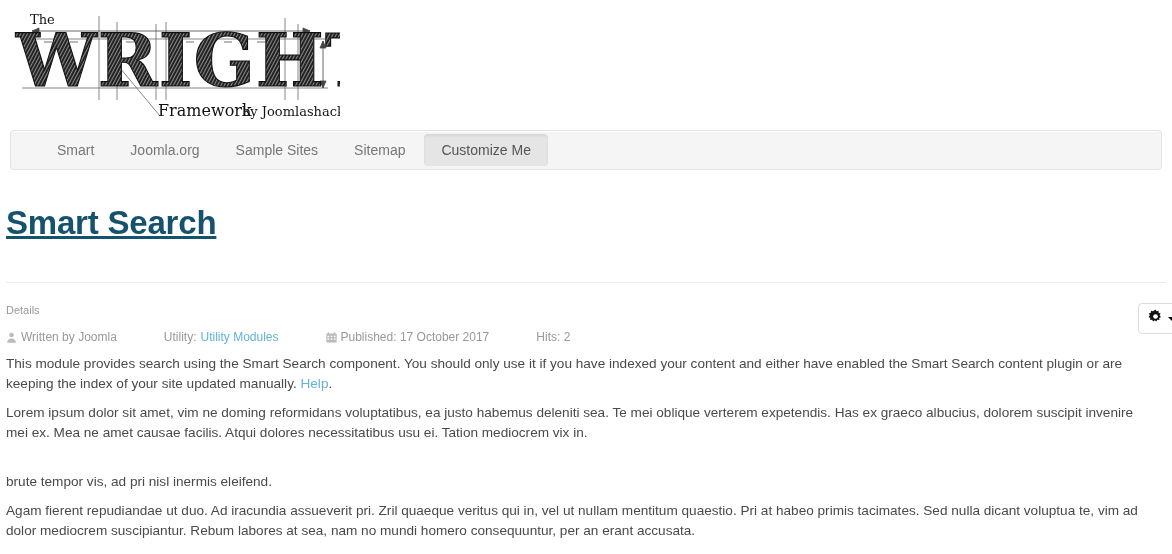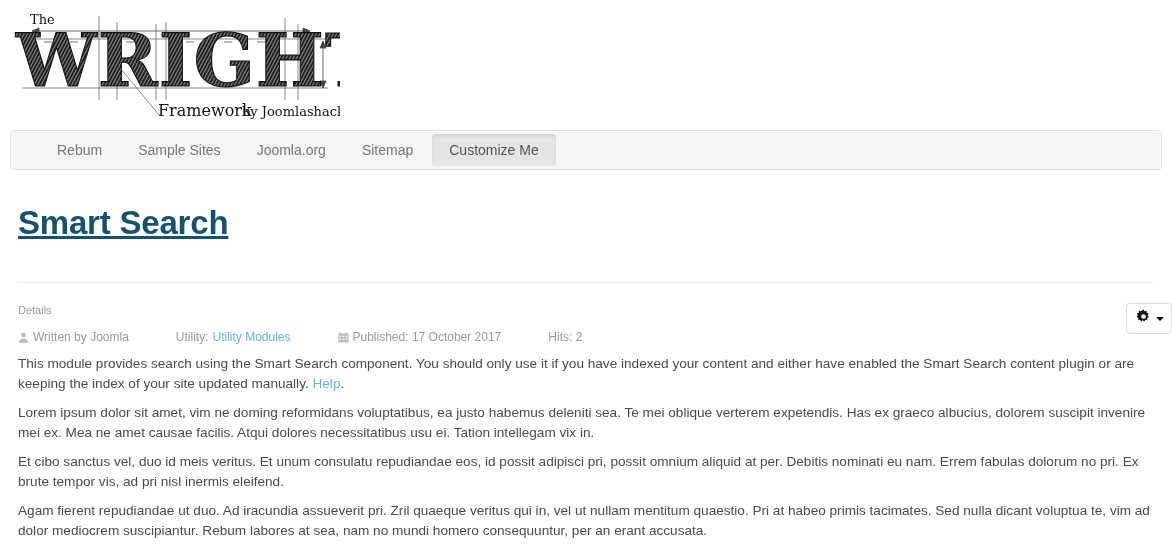--- a/index.html
+++ b/index.html
@@ -61,21 +61,21 @@
     line-height: 1;
   }
   .nav-item.active {
     background: #e5e5e5;
     color: #555555;
     box-shadow: inset 0 2px 3px rgba(0,0,0,0.065);
   }
 
   
   .content {
-    padding: 0 18px;
+    padding: 0 6px;
     margin-top: 34px;
   }
   .page-title {
     margin: 0;
     font-size: 33px;
     line-height: 38px;
     font-weight: bold;
     letter-spacing: -0.2px;
   }
   .page-title a {
@@ -224,23 +224,23 @@
       <text x="6" y="78" font-family="'DejaVu Serif', serif" font-size="72" font-weight="bold" letter-spacing="1" fill="none" stroke="#111111" stroke-width="1.1">WRIGHT</text>
 
       <text x="20" y="16" font-family="'DejaVu Serif', serif" font-size="13" fill="#111111">The</text>
 
       <text x="148" y="108" font-family="'DejaVu Serif', serif" font-size="16" fill="#111111">Framework</text>
       <text x="232" y="108" font-family="'DejaVu Serif', serif" font-size="13" fill="#111111">by Joomlashack</text>
     </svg>
   </div>
 
   <nav class="navbar">
-    <a class="nav-item" href="#">Rebum</a>
+    <a class="nav-item" href="#">Smart</a>
+    <a class="nav-item" href="#">Joomla.org</a>
     <a class="nav-item" href="#">Sample Sites</a>
-    <a class="nav-item" href="#">Joomla.org</a>
     <a class="nav-item" href="#">Sitemap</a>
     <a class="nav-item active" href="#">Customize Me</a>
   </nav>
 
   <div class="content">
 
     <h1 class="page-title">
       <a href="#">Smart Search</a>
     </h1>
     <hr class="title-rule">
@@ -295,24 +295,24 @@
       </div>
     </div>
 
     <div class="body-text">
       <p>
         <span>This module provides search using the Smart Search component. You should only use it if you have indexed your content and either have enabled the Smart Search content plugin or are</span><br>
         <span>keeping the index of your site updated manually. </span><a href="#">Help</a><span>.</span>
       </p>
       <p>
         <span>Lorem ipsum dolor sit amet, vim ne doming reformidans voluptatibus, ea justo habemus deleniti sea. Te mei oblique verterem expetendis. Has ex graeco albucius, dolorem suscipit invenire</span><br>
-        <span>mei ex. Mea ne amet causae facilis. Atqui dolores necessitatibus usu ei. Tation intellegam vix in.</span>
+        <span>mei ex. Mea ne amet causae facilis. Atqui dolores necessitatibus usu ei. Tation mediocrem vix in.</span>
       </p>
       <p>
-        <span>Et cibo sanctus vel, duo id meis veritus. Et unum consulatu repudiandae eos, id possit adipisci pri, possit omnium aliquid at per. Debitis nominati eu nam. Errem fabulas dolorum no pri. Ex</span><br>
+        <br>
         <span>brute tempor vis, ad pri nisl inermis eleifend.</span>
       </p>
       <p>
         <span>Agam fierent repudiandae ut duo. Ad iracundia assueverit pri. Zril quaeque veritus qui in, vel ut nullam mentitum quaestio. Pri at habeo primis tacimates. Sed nulla dicant voluptua te, vim ad</span><br>
         <span>dolor mediocrem suscipiantur. Rebum labores at sea, nam no mundi homero consequuntur, per an erant accusata.</span>
       </p>
     </div>
 
   </div>
 </div>

